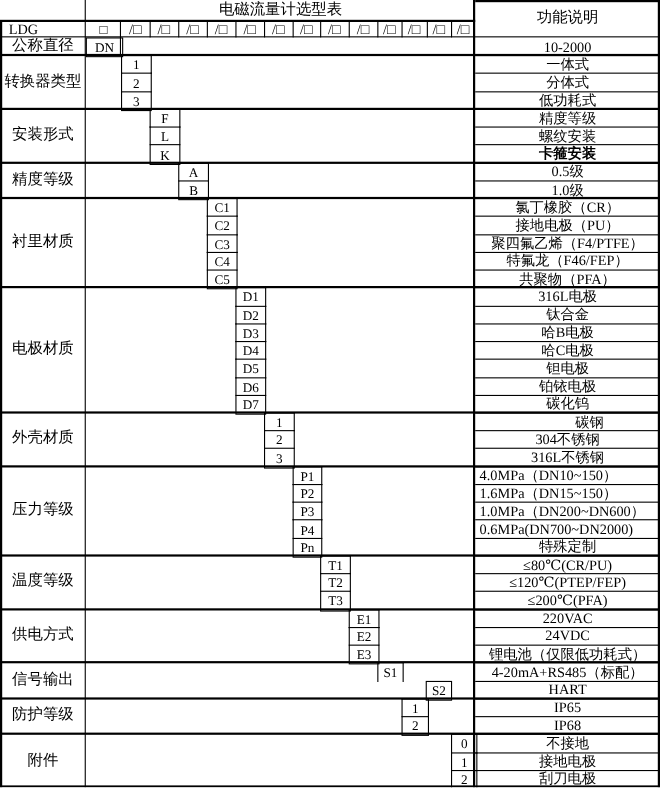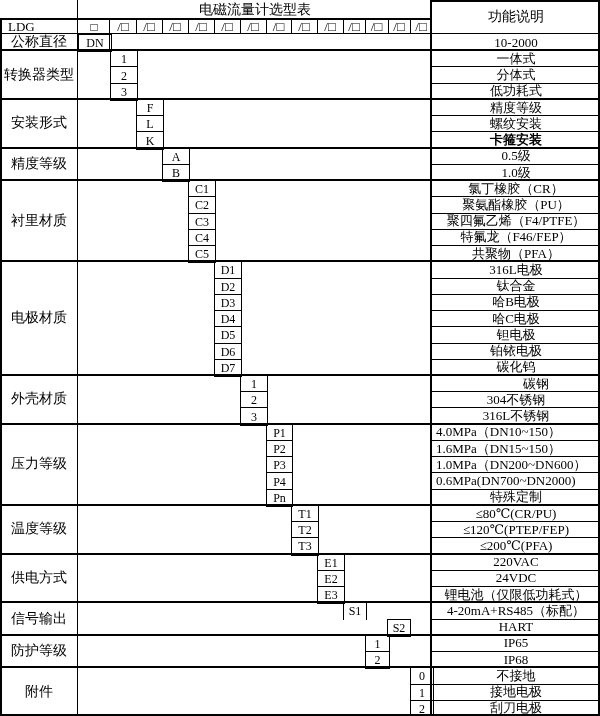--- a/index.html
+++ b/index.html
@@ -63,21 +63,21 @@
     <div class="cell" style="left: 433px; top: 131.429px; width: 166px; height: 16.2381px; font-weight: bold;">卡箍安装</div>
     <div class="cell label" style="left: 0px; top: 147.667px; width: 78px; height: 32.4762px;">精度等级</div>
     <div class="cell codebox" style="left: 162px; top: 147.667px; width: 26px; height: 16.2381px;">A</div>
     <div class="cell" style="left: 433px; top: 147.667px; width: 166px; height: 16.2381px;">0.5级</div>
     <div class="cell codebox last" style="left: 162px; top: 163.905px; width: 26px; height: 16.2381px;">B</div>
     <div class="cell" style="left: 433px; top: 163.905px; width: 166px; height: 16.2381px;">1.0级</div>
     <div class="cell label" style="left: 0px; top: 180.143px; width: 78px; height: 81.1905px;">衬里材质</div>
     <div class="cell codebox" style="left: 188px; top: 180.143px; width: 26px; height: 16.2381px;">C1</div>
     <div class="cell" style="left: 433px; top: 180.143px; width: 166px; height: 16.2381px;">氯丁橡胶（CR）</div>
     <div class="cell codebox" style="left: 188px; top: 196.381px; width: 26px; height: 16.2381px;">C2</div>
-    <div class="cell" style="left: 433px; top: 196.381px; width: 166px; height: 16.2381px;">聚氨酯橡胶（PU）</div>
+    <div class="cell" style="left: 433px; top: 196.381px; width: 166px; height: 16.2381px;">接地电极（PU）</div>
     <div class="cell codebox" style="left: 188px; top: 212.619px; width: 26px; height: 16.2381px;">C3</div>
     <div class="cell" style="left: 433px; top: 212.619px; width: 166px; height: 16.2381px;">聚四氟乙烯（F4/PTFE）</div>
     <div class="cell codebox" style="left: 188px; top: 228.857px; width: 26px; height: 16.2381px;">C4</div>
     <div class="cell" style="left: 433px; top: 228.857px; width: 166px; height: 16.2381px;">特氟龙（F46/FEP）</div>
     <div class="cell codebox last" style="left: 188px; top: 245.095px; width: 26px; height: 16.2381px;">C5</div>
     <div class="cell" style="left: 433px; top: 245.095px; width: 166px; height: 16.2381px;">共聚物（PFA）</div>
     <div class="cell label" style="left: 0px; top: 261.333px; width: 78px; height: 113.667px;">电极材质</div>
     <div class="cell codebox" style="left: 214px; top: 261.333px; width: 26px; height: 16.2381px;">D1</div>
     <div class="cell" style="left: 433px; top: 261.333px; width: 166px; height: 16.2381px;">316L电极</div>
     <div class="cell codebox" style="left: 214px; top: 277.571px; width: 26px; height: 16.2381px;">D2</div>

